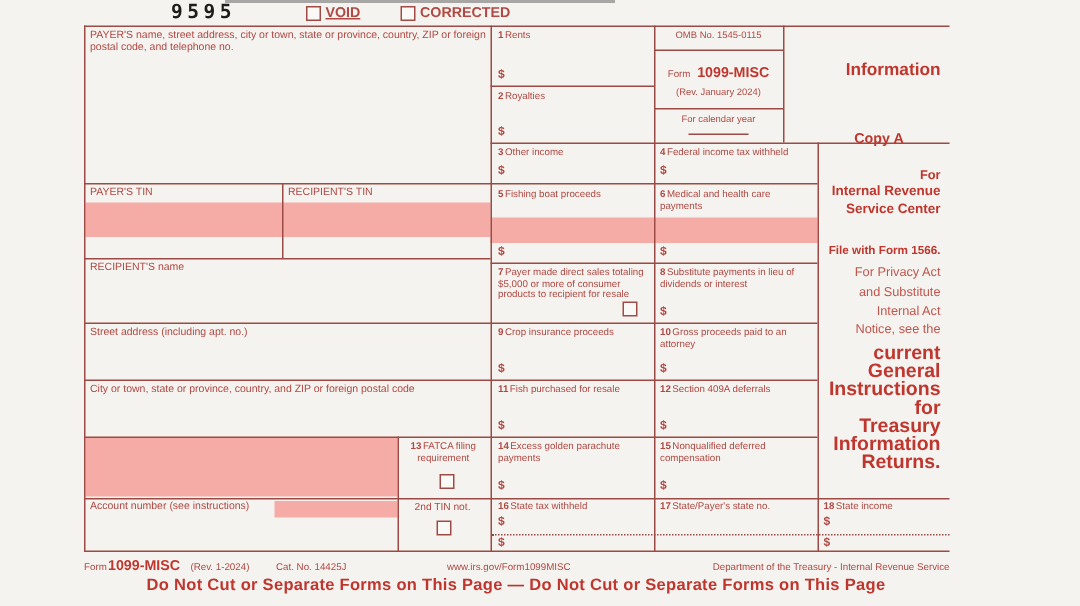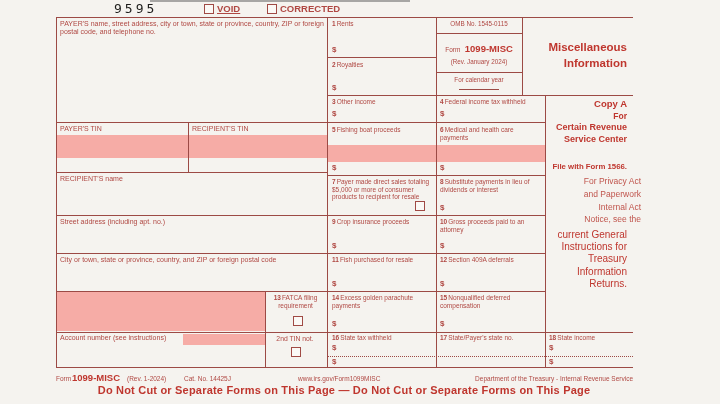--- a/index.html
+++ b/index.html
@@ -15,28 +15,28 @@
   
   .lbl{position:absolute;color:#b04843;font-size:6.5px;line-height:1.18;}
   .lbl b{font-weight:bold;margin-right:1px;}
   .ds{position:absolute;color:#b04843;font-size:8px;font-weight:bold;}
   .cb{position:absolute;width:8px;height:8px;border:1px solid #a04a45;background:#fbf9f6;}
   .strong{color:#bf362e;font-weight:bold;}
   .rt{text-align:right;}
   #form{position:absolute;left:56px;top:17px;width:577px;height:351px;}
   .copyline{position:absolute;left:489px;width:82px;text-align:right;color:#bf362e;}
   .privline{color:#c0554d;font-size:8.5px;line-height:12.8px;text-align:right;}
-  .instline{color:#bf362e;font-weight:normal;font-size:10px;line-height:12.2px;text-align:right;}
+  .instline{color:#bf362e;font-weight:bold;font-size:13px;line-height:12.2px;text-align:right;}
 </style>
 </head>
 <body>
 
 <div class="abs" style="left:150px;top:0;width:260px;height:2px;background:#4a4a4a;opacity:.45;"></div>
 
-<div class="abs" style="left:114px;top:1px;font-family:'DejaVu Sans Mono',monospace;font-weight:normal;font-size:13px;letter-spacing:3px;color:#1d1d1b;">9595</div>
+<div class="abs" style="left:114px;top:1px;font-family:'DejaVu Sans Mono',monospace;font-weight:bold;font-size:13px;letter-spacing:3px;color:#1d1d1b;">9595</div>
 <span class="cb" style="left:204px;top:4px;"></span>
 <div class="abs" style="left:217px;top:3px;font-size:9.5px;font-weight:bold;color:#b04843;text-decoration:underline;">VOID</div>
 <span class="cb" style="left:267px;top:4px;"></span>
 <div class="abs" style="left:280px;top:3px;font-size:9.5px;font-weight:bold;color:#b04843;">CORRECTED</div>
 
 <div id="form">
 
   <div class="pink" style="left:1px;top:118px;width:131px;height:23px;"></div>
   <div class="pink" style="left:132px;top:118px;width:139px;height:23px;"></div>
   <div class="pink" style="left:271px;top:128px;width:109px;height:17px;"></div>
@@ -83,32 +83,31 @@
   <div class="lbl" style="left:210px;top:277px;width:59px;text-align:center;"><b>13</b><span>FATCA filing requirement</span></div>
   <span class="cb" style="left:237px;top:299px;"></span>
 
   <div class="lbl" style="left:381px;top:3px;width:84px;text-align:center;font-size:6.3px;">OMB No. 1545-0115</div>
   <div class="abs" style="left:381px;top:21px;width:84px;text-align:center;color:#b04843;"><span style="font-size:6.5px;">Form</span> <span class="strong" style="font-size:9.5px;">1099-MISC</span></div>
   <div class="lbl" style="left:381px;top:41px;width:84px;text-align:center;font-size:6.3px;">(Rev. January 2024)</div>
   <div class="lbl" style="left:381px;top:59px;width:84px;text-align:center;font-size:6.3px;">For calendar year</div>
   <i class="hl" style="left:403px;top:72px;width:40px;"></i>
 
   <div class="abs rt strong" style="left:466px;top:22px;width:105px;font-size:11.5px;line-height:16px;">
-    <div>Miscellaneous</div>
     <div>Information</div>
   </div>
 
-  <div class="copyline" style="top:81px;font-size:9.5px;font-weight:bold;">Copy A</div>
+  <div class="copyline" style="top:70px;font-size:9.5px;font-weight:bold;text-align:center;">Copy A</div>
   <div class="copyline" style="top:94px;font-size:8.5px;font-weight:bold;">For</div>
-  <div class="copyline" style="top:105px;font-size:9px;font-weight:bold;">Certain Revenue</div>
+  <div class="copyline" style="top:105px;font-size:9px;font-weight:bold;">Internal Revenue</div>
   <div class="copyline" style="top:117px;font-size:9px;font-weight:bold;">Service Center</div>
   <div class="copyline" style="top:145px;font-size:7.8px;font-weight:bold;">File with Form 1566.</div>
-  <div class="abs" style="left:503px;top:158px;width:82px;">
+  <div class="abs" style="left:489px;top:158px;width:82px;">
     <div class="privline">For Privacy Act</div>
-    <div class="privline">and Paperwork</div>
+    <div class="privline">and Substitute</div>
     <div class="privline">Internal Act</div>
     <div class="privline">Notice, see the</div>
   </div>
   <div class="abs" style="left:489px;top:212px;width:82px;">
     <div class="instline">current General</div>
     <div class="instline">Instructions for</div>
     <div class="instline">Treasury</div>
     <div class="instline">Information</div>
     <div class="instline">Returns.</div>
   </div>

